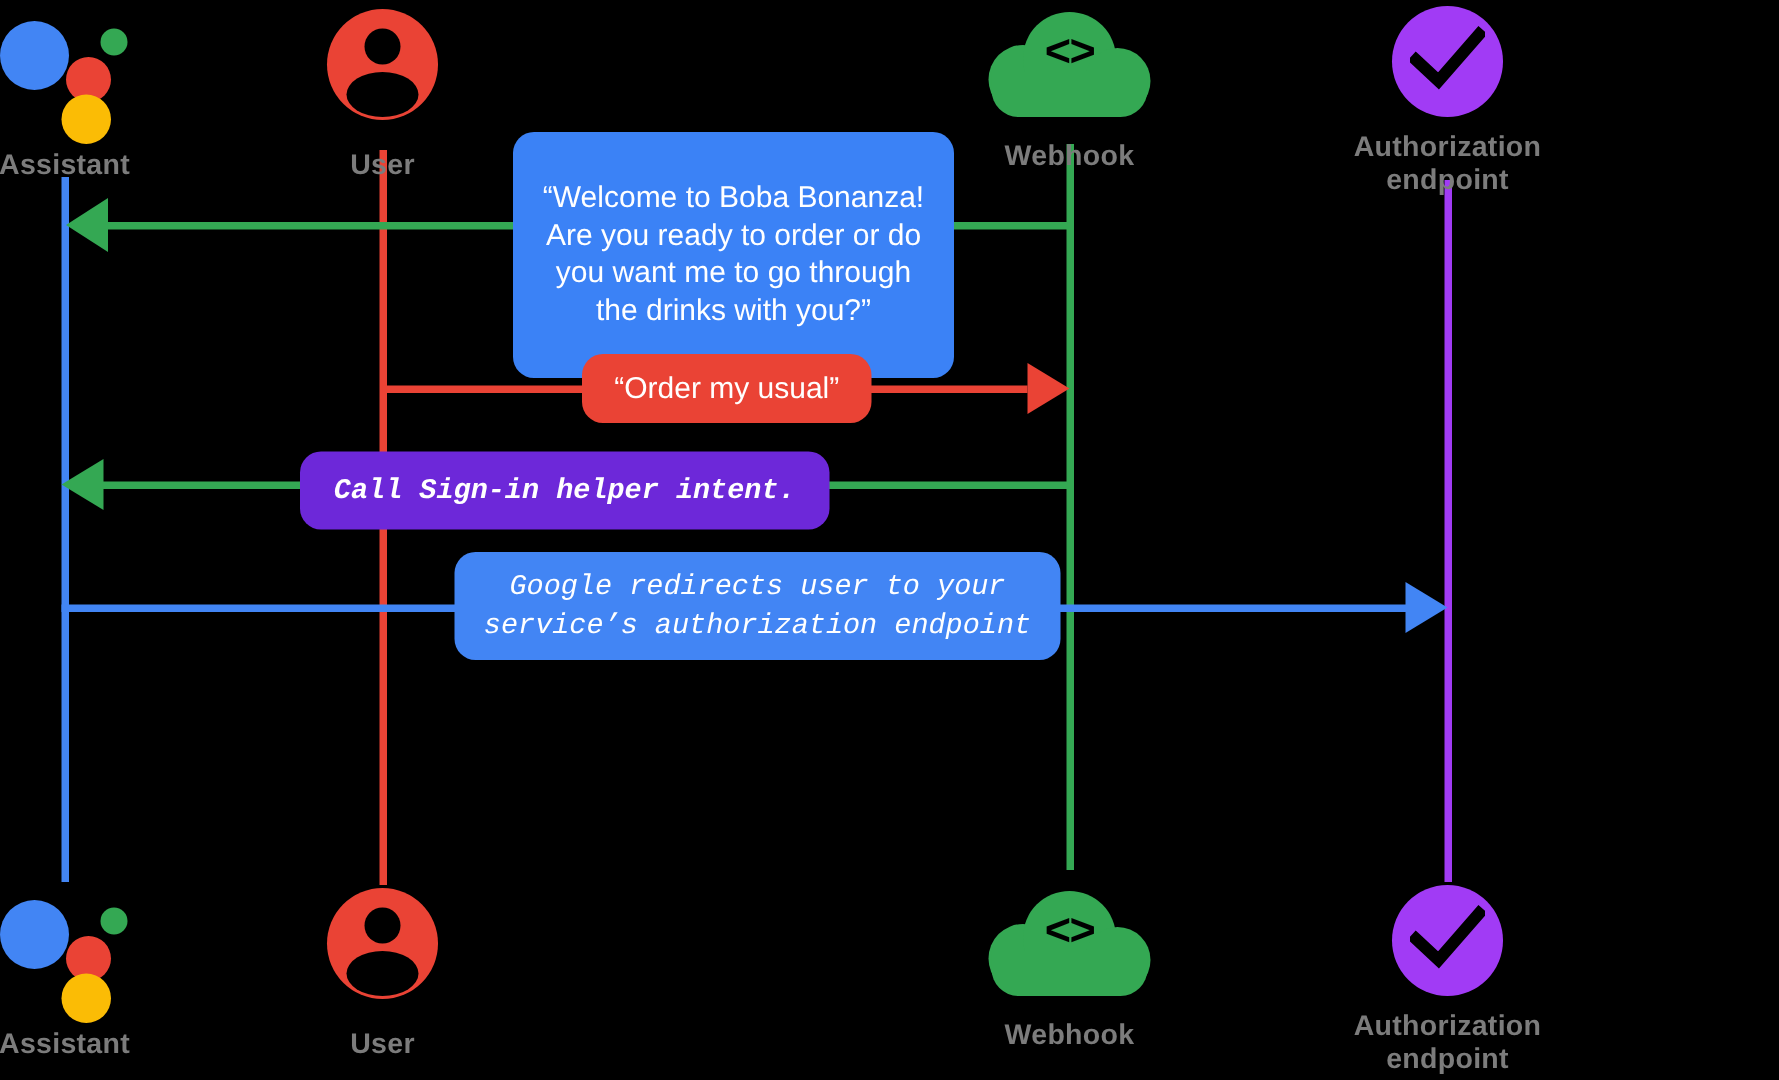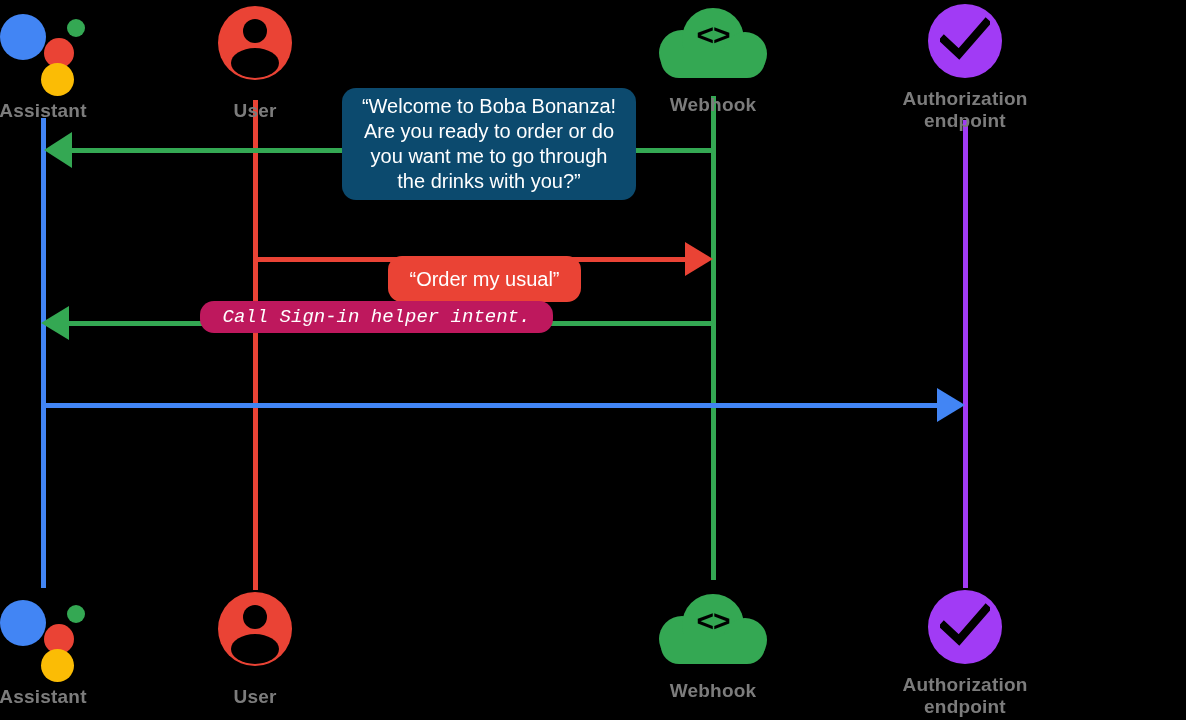--- a/index.html
+++ b/index.html
@@ -112,35 +112,37 @@
       <svg width="50" height="48" viewBox="0 0 50 48">
         <polyline points="4,23 19,37 46,6" fill="none" stroke="#000" stroke-width="8" stroke-linecap="square" stroke-linejoin="miter"></polyline>
       </svg>
     </div>
     <div class="actor-label" style="margin-top:10px;">Authorization
 endpoint</div>
   </div>
 
   <div class="arrow-line" style="left:60px;top:148px;width:653px;background:#34A853;"></div>
   <div class="arrow-head" style="left:44px;top:132px;border-top:18px solid transparent;border-bottom:18px solid transparent;border-right:28px solid #34A853;"></div>
-  <div class="bubble sans" style="left:342px;top:88px;width:294px;height:112px;background:#0c4a6e;padding:6px 0;">“Welcome to Boba Bonanza!
+  <div class="bubble sans" style="left:342px;top:88px;width:294px;height:164px;background:#3b82f6;padding:6px 0;">“Welcome to Boba Bonanza!
 Are you ready to order or do
 you want me to go through
 the drinks with you?”</div>
 
   <div class="arrow-line" style="left:255px;top:257px;width:430px;background:#EA4335;"></div>
   <div class="arrow-head" style="left:685px;top:242px;border-top:17px solid transparent;border-bottom:17px solid transparent;border-left:28px solid #EA4335;"></div>
-  <div class="bubble sans" style="left:388px;top:236px;width:193px;height:46px;background:#EA4335;padding:2px 10px;margin-top:20px;">“Order my usual”</div>
+  <div class="bubble sans" style="left:388px;top:236px;width:193px;height:46px;background:#EA4335;padding:2px 10px;">“Order my usual”</div>
 
   <div class="arrow-line" style="left:58px;top:321px;width:655px;background:#34A853;"></div>
   <div class="arrow-head" style="left:41px;top:306px;border-top:17px solid transparent;border-bottom:17px solid transparent;border-right:28px solid #34A853;"></div>
-  <div class="bubble mono" style="left:200px;top:301px;width:353px;height:32px;background:#be185d;padding:2px 10px;">Call Sign-in helper intent.</div>
+  <div class="bubble mono" style="left:200px;top:301px;width:353px;height:52px;background:#6d28d9;padding:2px 10px;font-weight:bold;">Call Sign-in helper intent.</div>
 
   <div class="arrow-line" style="left:41px;top:403px;width:898px;background:#4285F4;"></div>
   <div class="arrow-head" style="left:937px;top:388px;border-top:17px solid transparent;border-bottom:17px solid transparent;border-left:28px solid #4285F4;"></div>
+  <div class="bubble mono" style="left:303px;top:368px;width:404px;height:72px;background:#4285F4;padding:2px 8px;">Google redirects user to your
+service’s authorization endpoint</div>
 
 
   <div class="actor" style="left:0px;top:594px;width:86px;">
     <div class="assistant-logo">
       <span class="dot dot-blue"></span>
       <span class="dot dot-red"></span>
       <span class="dot dot-green"></span>
       <span class="dot dot-yellow"></span>
     </div>
     <div class="actor-label" style="margin-top:6px;">Assistant</div>

